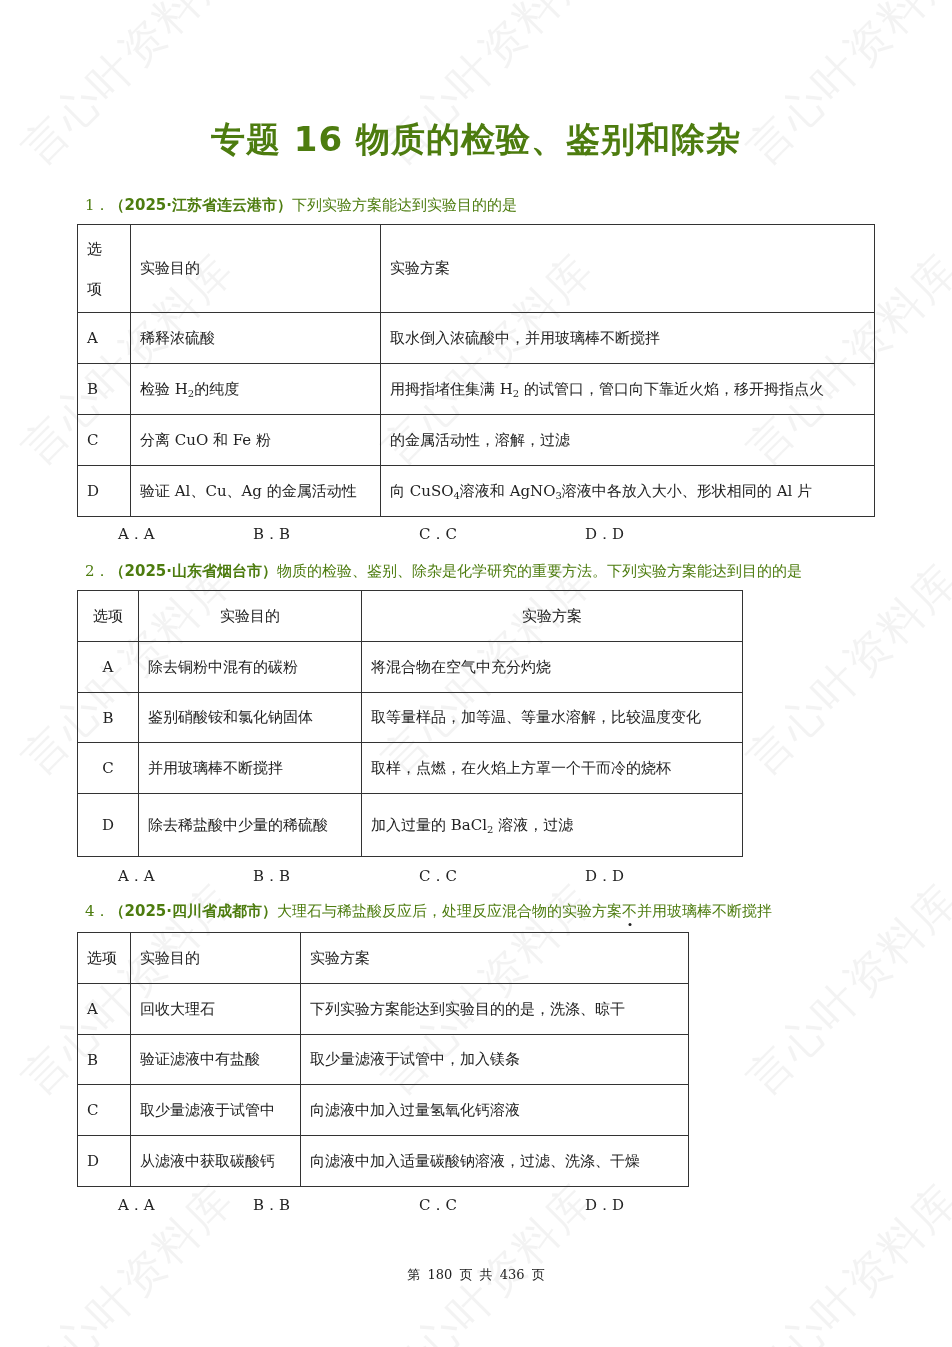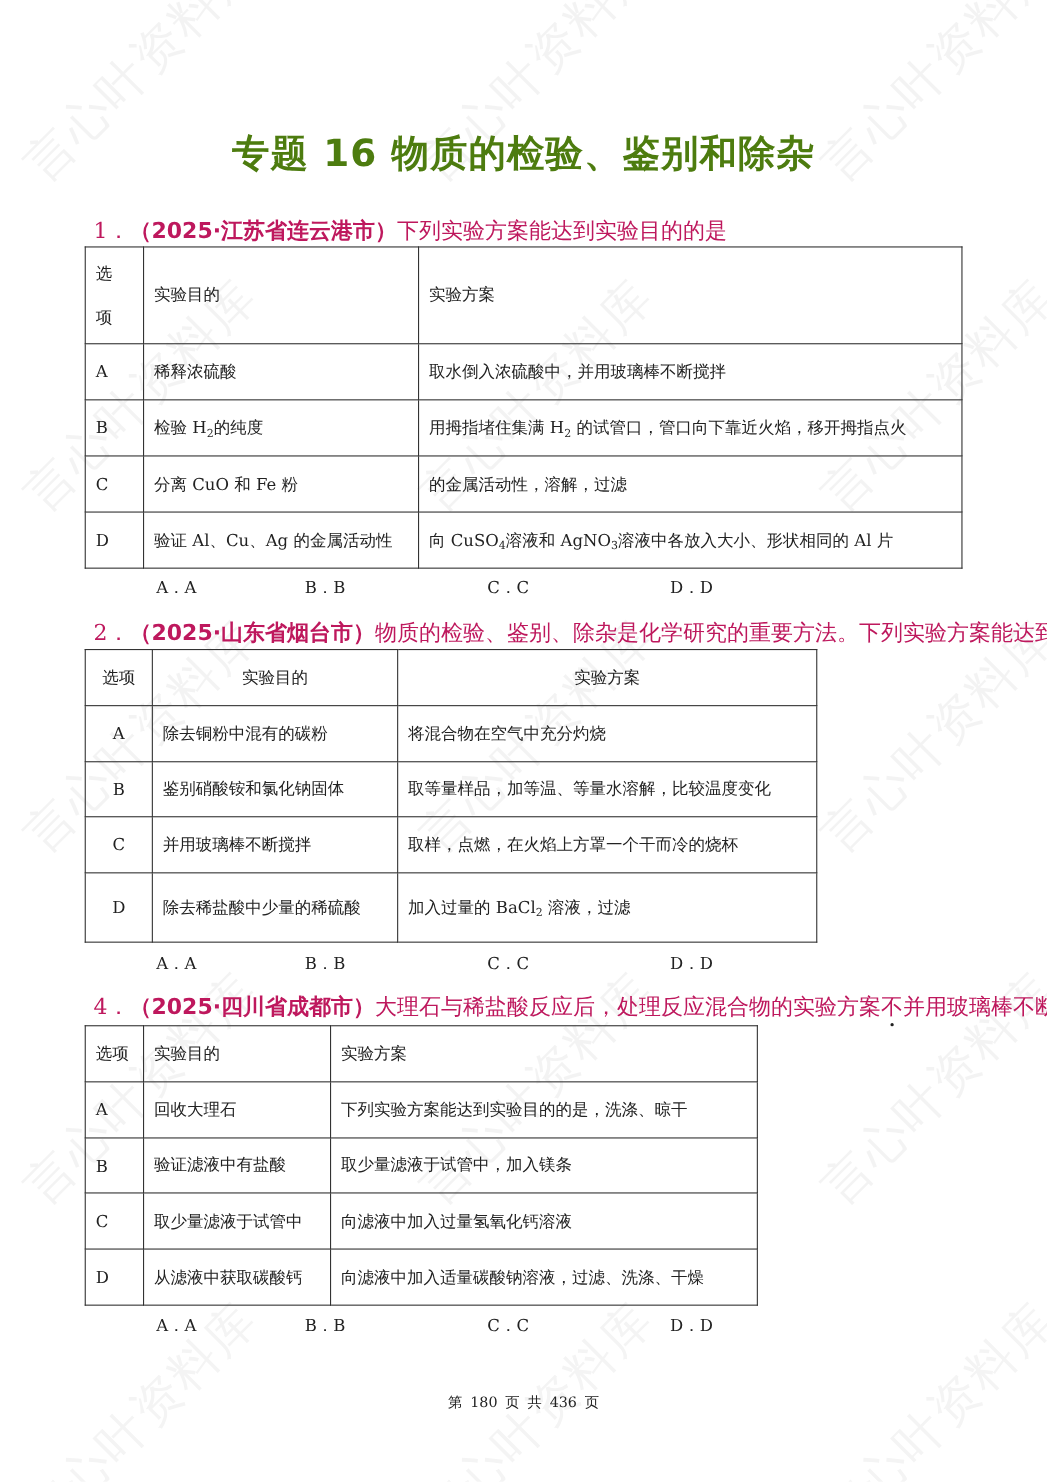--- a/index.html
+++ b/index.html
@@ -12,38 +12,38 @@
     position: absolute; font-family: "DejaVu Sans", sans-serif;
     font-size: 44px; color: #000; opacity: 0.045; transform: rotate(-45deg);
     white-space: nowrap; pointer-events: none; letter-spacing: 2px;
   }
   .title {
     position: absolute; left: 0; top: 117px; width: 952px; text-align: center;
     font-family: "DejaVu Sans", sans-serif; font-weight: bold; font-size: 34px;
     letter-spacing: 1px; color: #4d7c0f;
   }
   .q {
-    position: absolute; left: 85px; font-size: 20px; white-space: nowrap; color: #be185d;
+    position: absolute; left: 85px; font-size: 15px; white-space: nowrap; color: #4d7c0f;
   }
   .q .src { font-family: "DejaVu Sans", sans-serif; font-weight: bold; }
   .emph { position: relative; }
   .emph::after {
     content: ""; position: absolute; left: 50%; bottom: -6px; width: 3px; height: 3px;
     background: #222; border-radius: 50%; transform: translateX(-50%);
   }
   table {
     position: absolute; border-collapse: collapse; font-size: 15px; color: #222;
   }
   td {
     border: 1.5px solid #333; padding: 0 9px; vertical-align: middle; white-space: nowrap;
   }
   .c { text-align: center; }
   sub { font-size: 10px; vertical-align: -3px; line-height: 0; }
   .opts { position: absolute; font-size: 15px; color: #222; }
-  .opts span { position: absolute; white-space: nowrap; margin-left: 24px; }
+  .opts span { position: absolute; white-space: nowrap; }
   .footer {
     position: absolute; left: 0; top: 1266px; width: 952px; text-align: center;
     font-size: 13px; color: #222; word-spacing: 3px;
   }
 </style>
 </head>
 <body>
 
 <div>
   <div class="wm" style="left:-10px;top:30px;">言心叶资料库</div>

